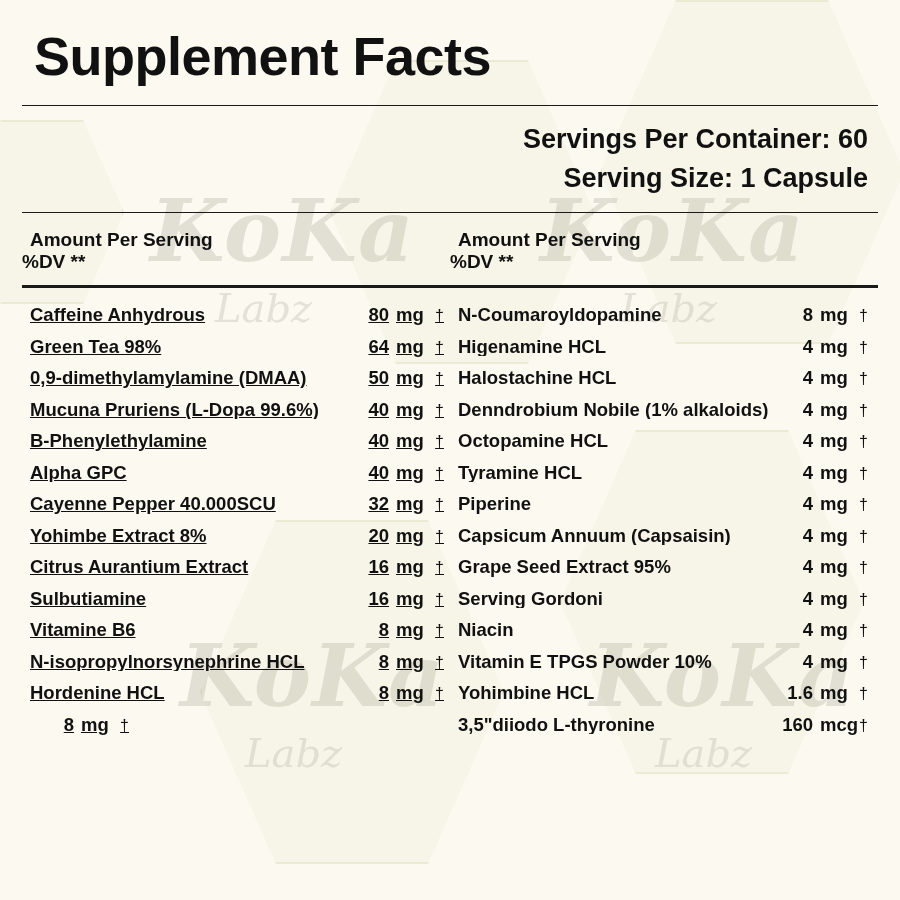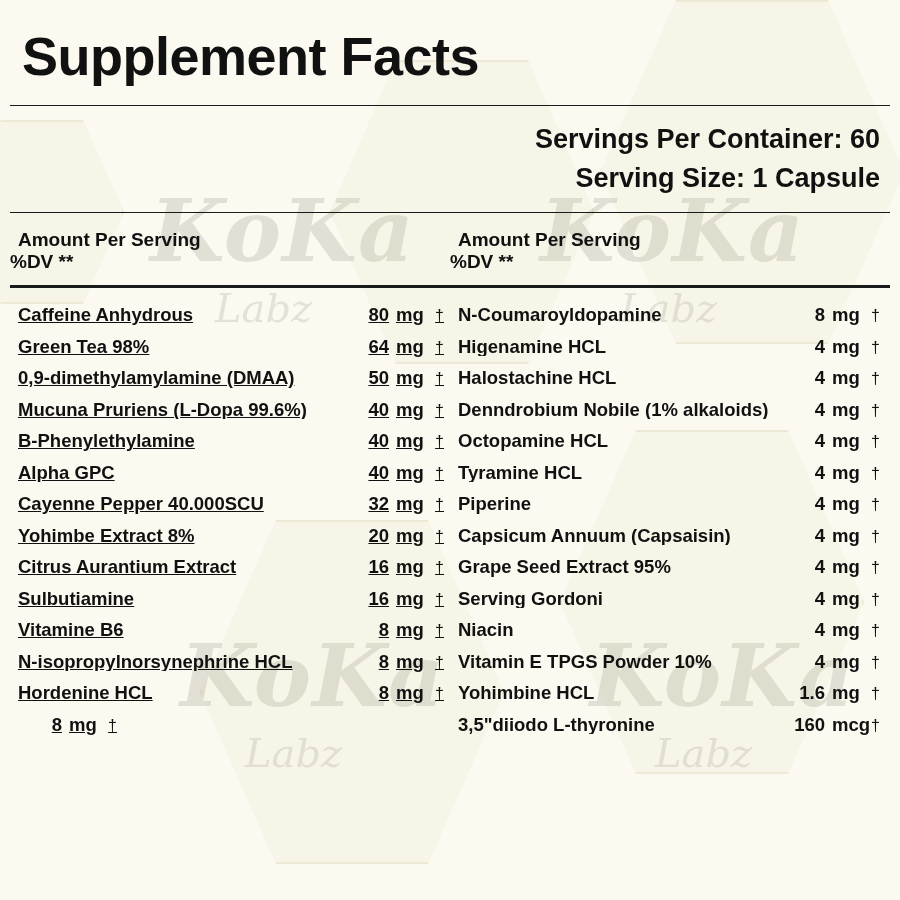--- a/index.html
+++ b/index.html
@@ -44,21 +44,21 @@
   }
   .wm-sub {
     position: absolute;
     font-family: "DejaVu Serif", serif;
     color: rgba(170,165,150,0.28);
     font-style: italic;
   }
   .content {
     position: relative;
     z-index: 2;
-    padding: 0 10px;
+    padding: 0 22px;
     box-sizing: border-box;
   }
   .title {
     font-size: 54px;
     font-weight: 700;
     letter-spacing: -0.5px;
     padding: 28px 0 20px 12px;
     line-height: 1.05;
   }
   .rule-thick {

